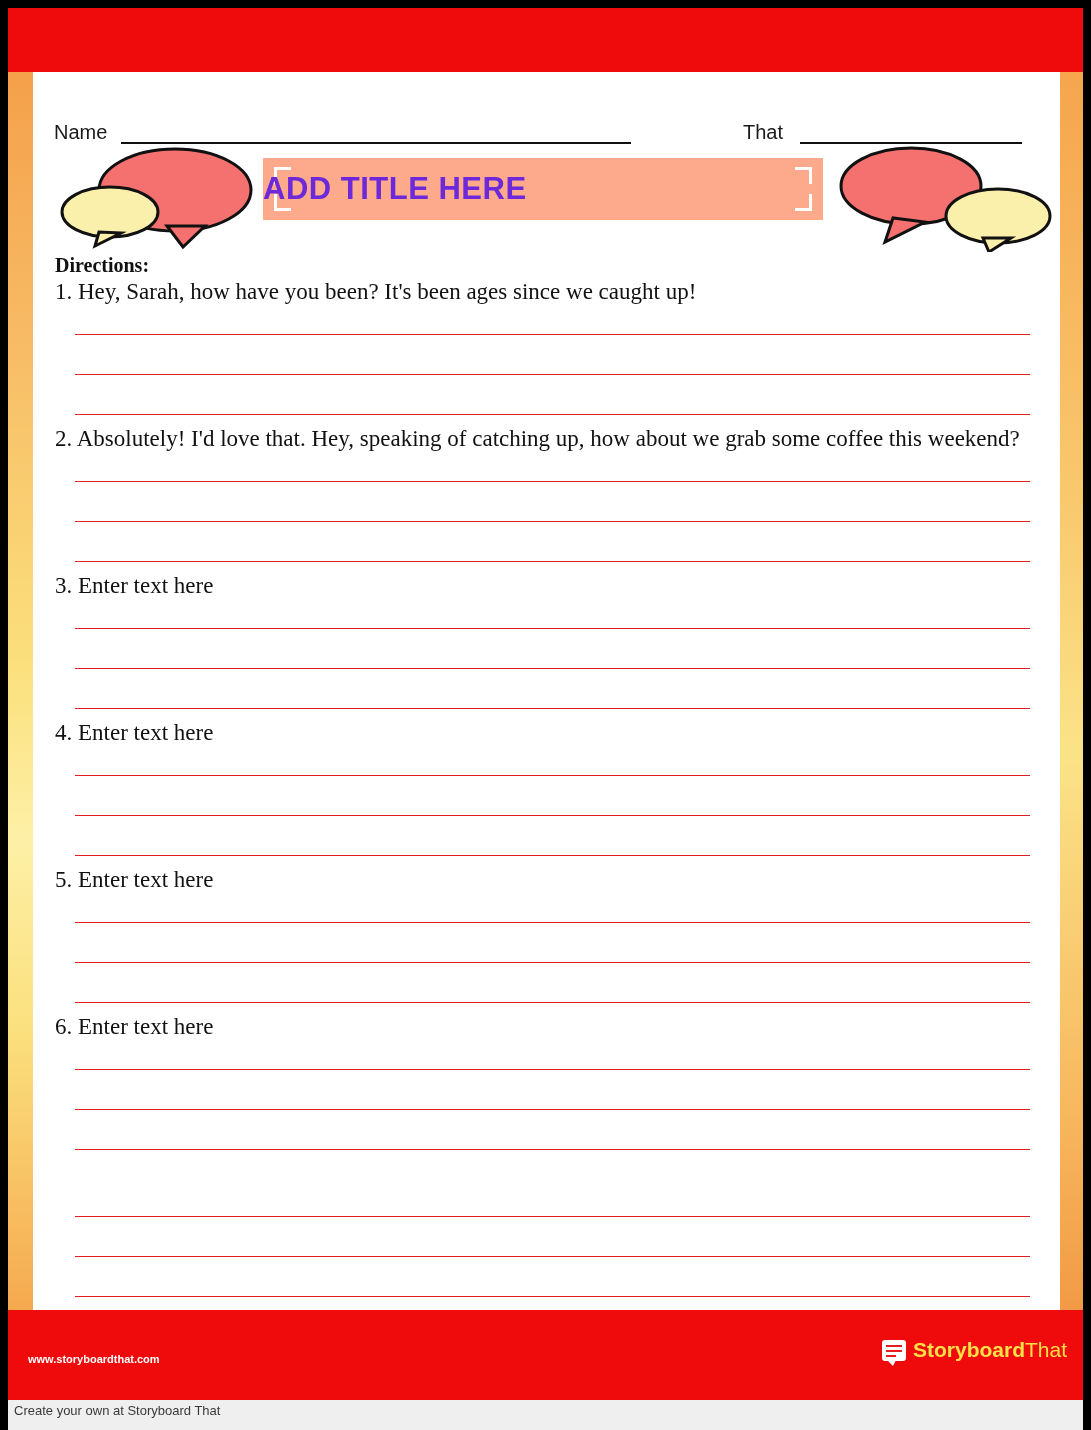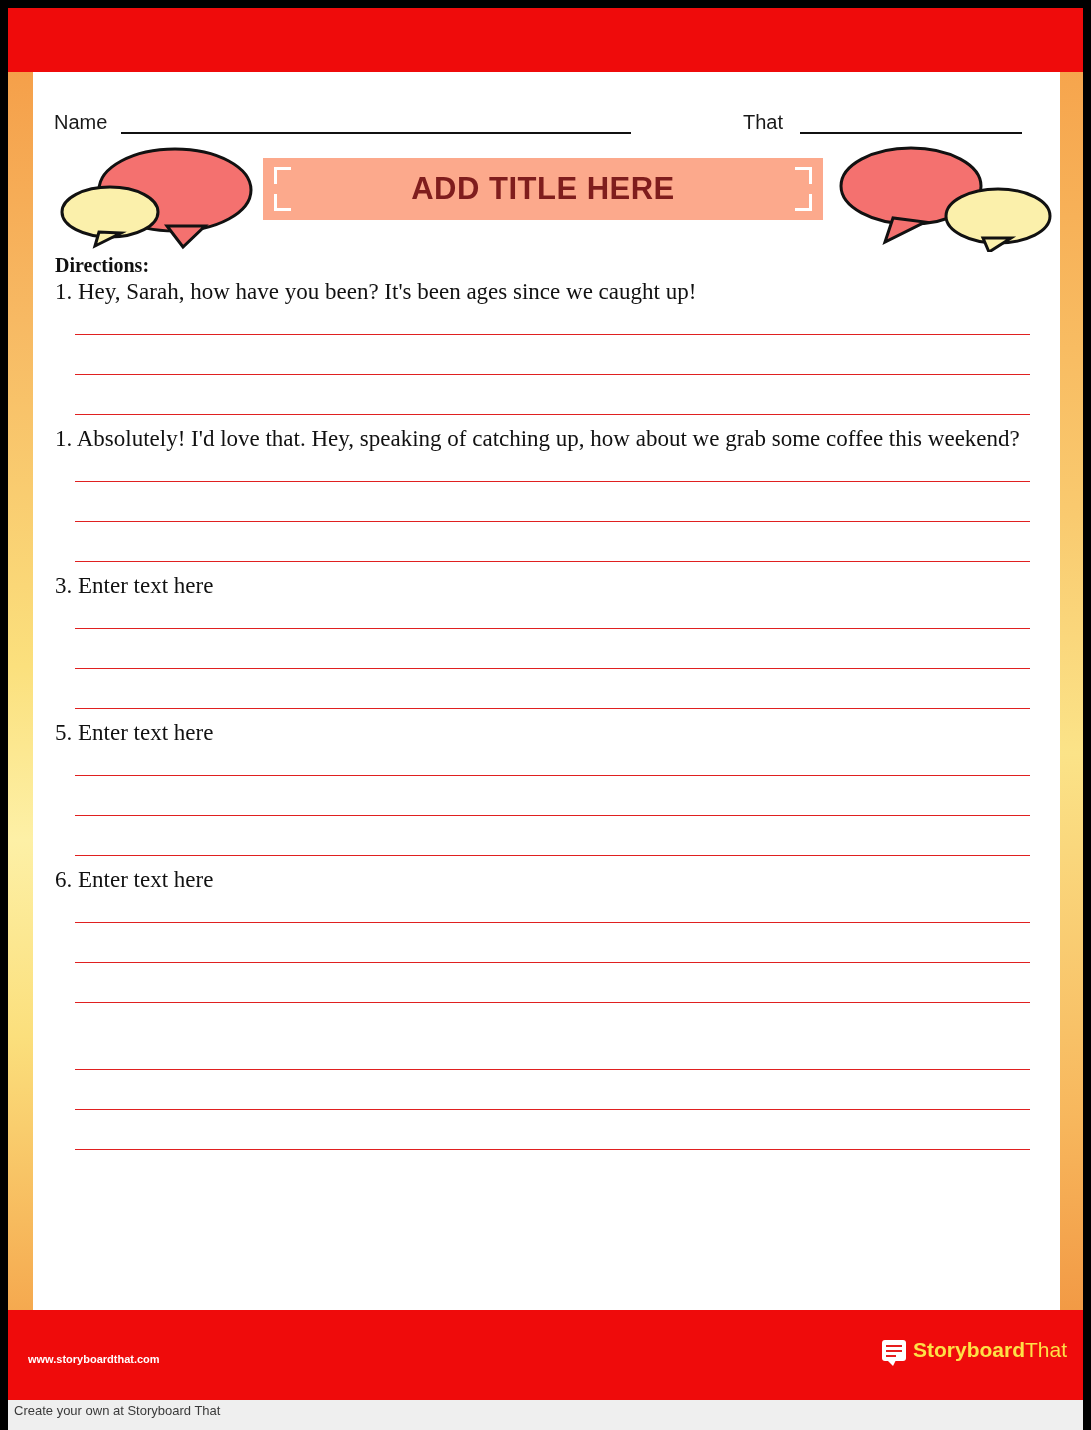--- a/index.html
+++ b/index.html
@@ -54,21 +54,21 @@
     top: 72px;
     width: 1027px;
     height: 1238px;
     background: #ffffff;
   }
 
   
   .namedate {
     position: absolute;
     left: 10px;
-    top: 34px;
+    top: 44px;
     width: 1000px;
     height: 34px;
     text-align: right;
   }
   .nd-label {
     position: absolute;
     font-family: "Liberation Sans", sans-serif;
     font-size: 20px;
     color: #1a1a1a;
     top: 5px;
@@ -88,26 +88,25 @@
     position: absolute;
     left: 230px;
     top: 86px;
     width: 560px;
     height: 62px;
     background: #fca98c;
   }
   .title-text {
     position: absolute;
     left: 0; right: 0; top: 13px;
-    text-align: center;
     font-family: "Liberation Sans", sans-serif;
     font-weight: bold;
     font-size: 31px;
     letter-spacing: 0.5px;
-    color: #7f1d1d;
+    color: #6d28d9;
   }
   .corner {
     position: absolute;
     width: 14px;
     height: 14px;
     border: 3px solid #ffffff;
   }
   .corner.tl { left: 11px;  top: 9px;  border-right: none; border-bottom: none; }
   .corner.tr { right: 11px; top: 9px;  border-left: none;  border-bottom: none; }
   .corner.bl { left: 11px;  bottom: 9px; border-right: none; border-top: none; }
@@ -277,27 +276,33 @@
     <div class="directions">Directions:</div>
 
     <div class="qlist">
       <div class="qblock">
         <div class="qtext">1. Hey, Sarah, how have you been? It's been ages since we caught up!</div>
         <div class="rule r1"></div>
         <div class="rule r2"></div>
         <div class="rule r3"></div>
       </div>
       <div class="qblock">
-        <div class="qtext">1. Absolutely! I'd love that. Hey, speaking of catching up, how about we grab some coffee this weekend?</div>
+        <div class="qtext">2. Absolutely! I'd love that. Hey, speaking of catching up, how about we grab some coffee this weekend?</div>
         <div class="rule r1"></div>
         <div class="rule r2"></div>
         <div class="rule r3"></div>
       </div>
       <div class="qblock">
         <div class="qtext">3. Enter text here</div>
+        <div class="rule r1"></div>
+        <div class="rule r2"></div>
+        <div class="rule r3"></div>
+      </div>
+      <div class="qblock">
+        <div class="qtext">4. Enter text here</div>
         <div class="rule r1"></div>
         <div class="rule r2"></div>
         <div class="rule r3"></div>
       </div>
       <div class="qblock">
         <div class="qtext">5. Enter text here</div>
         <div class="rule r1"></div>
         <div class="rule r2"></div>
         <div class="rule r3"></div>
       </div>

